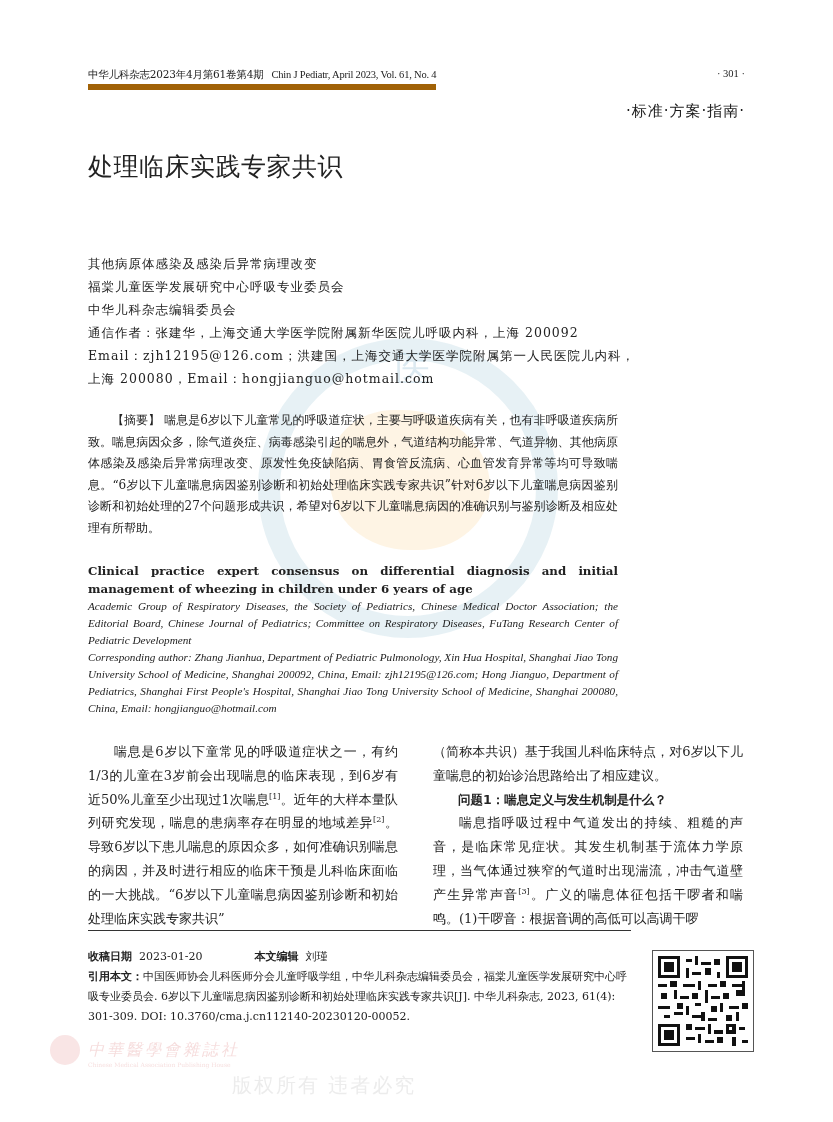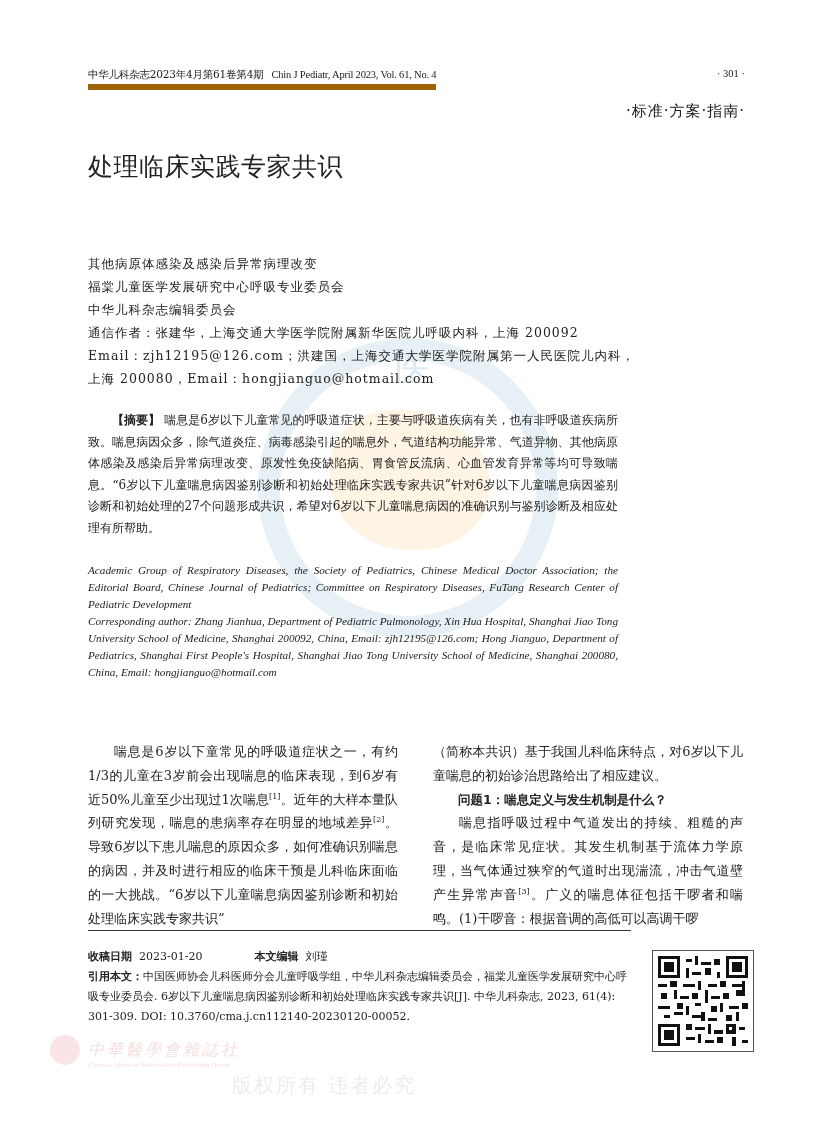--- a/index.html
+++ b/index.html
@@ -6,21 +6,21 @@
   body { width: 833px; height: 1122px; position: relative; overflow: hidden; font-family: "DejaVu Serif", serif; color: #1a1a1a; }
   .abs { position: absolute; }
   .running-head { left: 88px; top: 68px; font-size: 10.5px; color: #222; border-bottom: 6px solid #a16207; padding-bottom: 2px; white-space: nowrap; letter-spacing: -0.2px; }
   .running-head .en { font-family: "Liberation Serif", serif; margin-left: 8px; }
   .page-no { right: 88px; top: 68px; font-size: 10.5px; font-family: "Liberation Serif", serif; }
   .column-tag { right: 88px; top: 102px; font-size: 15px; letter-spacing: 1px; font-family: "DejaVu Sans", sans-serif; }
   .title { left: 88px; top: 148px; font-size: 25px; line-height: 38px; font-family: "DejaVu Sans", sans-serif; font-weight: normal; color: #222; letter-spacing: 0.5px; }
   .authors { left: 88px; top: 252px; font-size: 12.5px; line-height: 23px; color: #222; letter-spacing: 1px; }
   .authors div { white-space: nowrap; }
   .abstract { left: 88px; top: 410px; width: 530px; font-size: 12px; line-height: 21.5px; color: #222; text-align: justify; }
-  .abstract .label { font-weight: bold; }
+  .abstract .label { font-weight: normal; }
   .en-block { left: 88px; top: 562px; width: 530px; font-family: "Liberation Serif", serif; font-size: 11.2px; line-height: 17px; color: #222; text-align: justify; }
   .en-title { font-weight: bold; font-size: 11.8px; font-family: "DejaVu Serif", serif; line-height: 18px; }
   .en-italic { font-style: italic; }
   .body-col { font-size: 13px; line-height: 23.8px; color: #222; text-align: justify; width: 310px; }
   .col-left { left: 88px; top: 740px; }
   .col-right { left: 433px; top: 740px; }
   .indent { text-indent: 2em; }
   .q-heading { text-indent: 2em; font-weight: bold; font-family: "DejaVu Sans", sans-serif; font-size: 12.5px; }
   sup { font-size: 8px; line-height: 0; }
   .rule { left: 88px; top: 930px; width: 543px; border-top: 1px solid #333; }
@@ -59,20 +59,21 @@
   <div>通信作者：张建华，上海交通大学医学院附属新华医院儿呼吸内科，上海 200092</div>
   <div>Email：zjh12195@126.com；洪建国，上海交通大学医学院附属第一人民医院儿内科，</div>
   <div>上海 200080，Email：hongjianguo@hotmail.com</div>
 </div>
 
 <div class="abs abstract indent" style="text-indent:2em;">
   <span class="label">【摘要】</span><span> 喘息是6岁以下儿童常见的呼吸道症状，主要与呼吸道疾病有关，也有非呼吸道疾病所致。喘息病因众多，除气道炎症、病毒感染引起的喘息外，气道结构功能异常、气道异物、其他病原体感染及感染后异常病理改变、原发性免疫缺陷病、胃食管反流病、心血管发育异常等均可导致喘息。“6岁以下儿童喘息病因鉴别诊断和初始处理临床实践专家共识”针对6岁以下儿童喘息病因鉴别诊断和初始处理的27个问题形成共识，希望对6岁以下儿童喘息病因的准确识别与鉴别诊断及相应处理有所帮助。</span>
 </div>
 
 <div class="abs en-block">
+  <div class="en-title">Clinical practice expert consensus on differential diagnosis and initial management of wheezing in children under 6 years of age</div>
   <div class="en-italic">Academic Group of Respiratory Diseases, the Society of Pediatrics, Chinese Medical Doctor Association; the Editorial Board, Chinese Journal of Pediatrics; Committee on Respiratory Diseases, FuTang Research Center of Pediatric Development</div>
   <div class="en-italic">Corresponding author: Zhang Jianhua, Department of Pediatric Pulmonology, Xin Hua Hospital, Shanghai Jiao Tong University School of Medicine, Shanghai 200092, China, Email: zjh12195@126.com; Hong Jianguo, Department of Pediatrics, Shanghai First People's Hospital, Shanghai Jiao Tong University School of Medicine, Shanghai 200080, China, Email: hongjianguo@hotmail.com</div>
 </div>
 
 <div class="abs body-col col-left">
   <div class="indent"><span>喘息是6岁以下童常见的呼吸道症状之一，有约1/3的儿童在3岁前会出现喘息的临床表现，到6岁有近50%儿童至少出现过1次喘息</span><sup>[1]</sup><span>。近年的大样本量队列研究发现，喘息的患病率存在明显的地域差异</span><sup>[2]</sup><span>。导致6岁以下患儿喘息的原因众多，如何准确识别喘息的病因，并及时进行相应的临床干预是儿科临床面临的一大挑战。“6岁以下儿童喘息病因鉴别诊断和初始处理临床实践专家共识”</span></div>
 </div>
 
 <div class="abs body-col col-right">
   <div>（简称本共识）基于我国儿科临床特点，对6岁以下儿童喘息的初始诊治思路给出了相应建议。</div>

